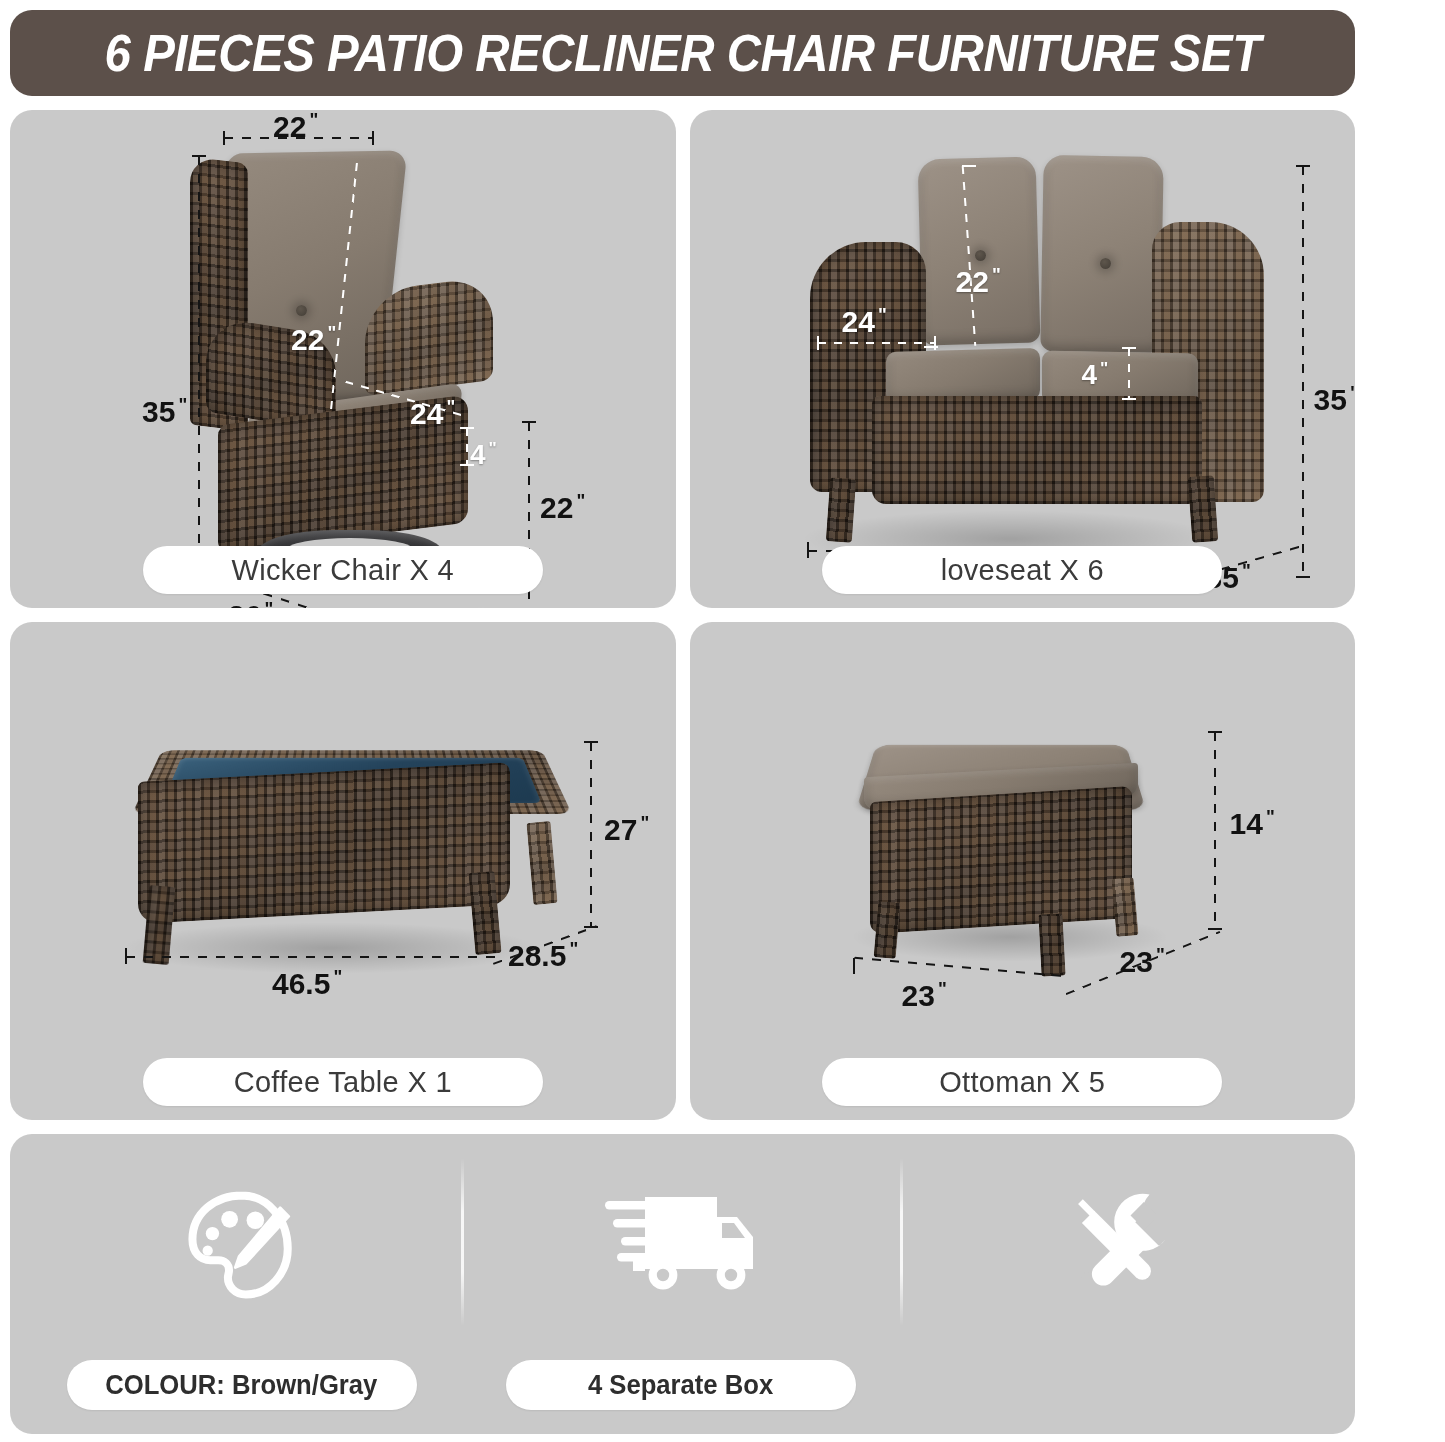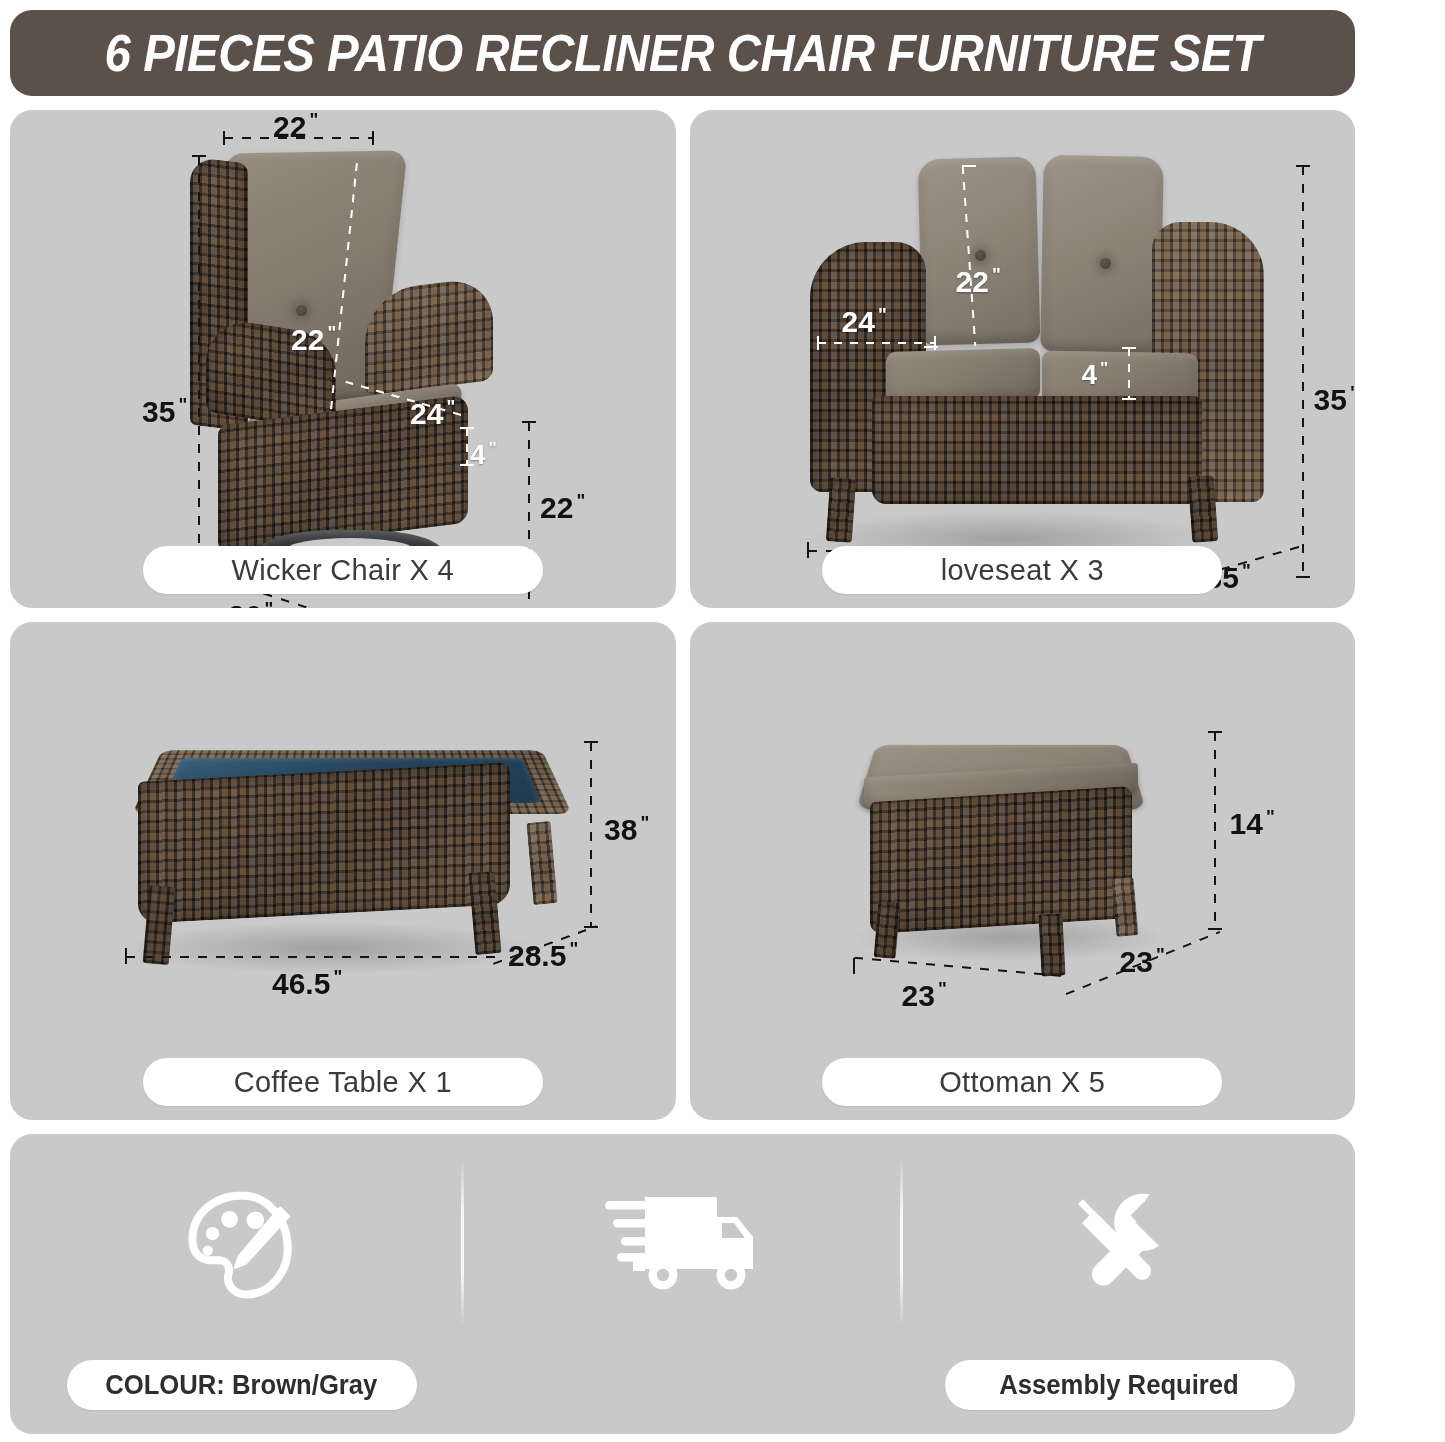--- a/index.html
+++ b/index.html
@@ -373,21 +373,21 @@
         <div class="dim dim-black" style="left:624px;top:274px;font-size:30px;"><span>35</span><span class="q">"</span></div>
 
         <div class="gline" style="left:118px;top:440px;width:384px;"></div>
         <div class="tick" style="left:117px;top:432px;width:2.4px;height:16px;"></div>
         <div class="gline" style="left:494px;top:452px;width:118px;transform:rotate(-16deg);"></div>
         <div class="dim dim-black" style="left:250px;top:452px;font-size:30px;"><span>53</span><span class="q">"</span></div>
         <div class="dim dim-black" style="left:516px;top:452px;font-size:30px;"><span>35</span><span class="q">"</span></div>
       </div>
 
       <div class="name-pill">
-        <span>loveseat X 3</span>
+        <span>loveseat X 6</span>
       </div>
     </div>
 
     <div class="panel">
       <div class="stage">
 
         <div class="shadow-ellipse" style="left:110px;top:300px;width:420px;height:52px;"></div>
 
         <div style="position:absolute;left:122px;top:72px;width:440px;height:120px;
                     transform:perspective(600px) rotateX(52deg);transform-origin:center bottom;">
@@ -398,21 +398,21 @@
         <div class="wicker" style="position:absolute;left:128px;top:150px;width:372px;height:142px;
                     border-radius:6px 10px 20px 20px;transform:skewY(-3deg);"></div>
 
         <div class="wicker" style="position:absolute;left:136px;top:264px;width:26px;height:78px;border-radius:3px;transform:rotate(5deg);"></div>
         <div class="wicker" style="position:absolute;left:462px;top:250px;width:26px;height:82px;border-radius:3px;transform:rotate(-5deg);"></div>
         <div class="wicker-lt" style="position:absolute;left:520px;top:200px;width:24px;height:82px;border-radius:3px;transform:rotate(-5deg);"></div>
 
         <div class="gline v" style="left:580px;top:120px;height:186px;"></div>
         <div class="tick" style="left:574px;top:119px;width:14px;height:2.4px;"></div>
         <div class="tick" style="left:574px;top:304px;width:14px;height:2.4px;"></div>
-        <div class="dim dim-black" style="left:594px;top:192px;font-size:30px;"><span>38</span><span class="q">"</span></div>
+        <div class="dim dim-black" style="left:594px;top:192px;font-size:30px;"><span>27</span><span class="q">"</span></div>
 
         <div class="gline" style="left:116px;top:334px;width:376px;"></div>
         <div class="tick" style="left:115px;top:326px;width:2.4px;height:16px;"></div>
         <div class="gline" style="left:480px;top:322px;width:110px;transform:rotate(-20deg);"></div>
         <div class="dim dim-black" style="left:262px;top:346px;font-size:30px;"><span>46.5</span><span class="q">"</span></div>
         <div class="dim dim-black" style="left:498px;top:318px;font-size:30px;"><span>28.5</span><span class="q">"</span></div>
       </div>
 
       <div class="name-pill">
         <span>Coffee Table X 1</span>
@@ -489,34 +489,34 @@
           <circle cx="65" cy="43" r="3.1" fill="#c9c9c9"></circle>
 
           <path d="M16 36 H22 V41 H16 Z"></path>
 
           <rect x="2" y="6" width="22" height="4.2" rx="2.1"></rect>
           <rect x="6" y="15" width="20" height="4.2" rx="2.1"></rect>
           <rect x="10" y="24" width="16" height="4.2" rx="2.1"></rect>
           <rect x="8" y="32" width="18" height="4.2" rx="2.1"></rect>
         </svg>
       </div>
+      <div class="feature-pill">
+        <span>4 Separate Box</span>
+      </div>
     </div>
 
     <div class="feature">
       <div class="feature-icon">
         <svg width="126" height="122" viewBox="0 0 64 64" fill="#ffffff" aria-hidden="true">
 
           <path d="M47.5 5.5 a15 15 0 1 0 8.5 23.5 L52.5 32.5 L40 20 L43.5 16.5 a15 15 0 0 1 4-11z
                    M44 10.5 a10.2 10.2 0 0 0 0 0 z" transform="rotate(0 32 32)"></path>
           <path d="M44.5 9.5 L37.5 16.5 L45 24 L52 17z" fill="#c9c9c9"></path>
           <path d="M40.5 21.5 L19 43 a6 6 0 0 0 8.5 8.5 L49 30z"></path>
 
           <path d="M12.5 8 L19 14.5 L16.5 17 L10 10.5z"></path>
           <path d="M18.5 14 L25 20.5 L47 42.5 a4.6 4.6 0 0 1 -6.5 6.5 L18.5 27 L12 20.5z" transform="translate(0 0)"></path>
           <circle cx="14.5" cy="49" r="2.6" fill="#c9c9c9"></circle>
         </svg>
       </div>
-      <div class="feature-pill">
-        <span>Assembly Required</span>
-      </div>
     </div>
   </div>
 </div>
 
 </body></html>

